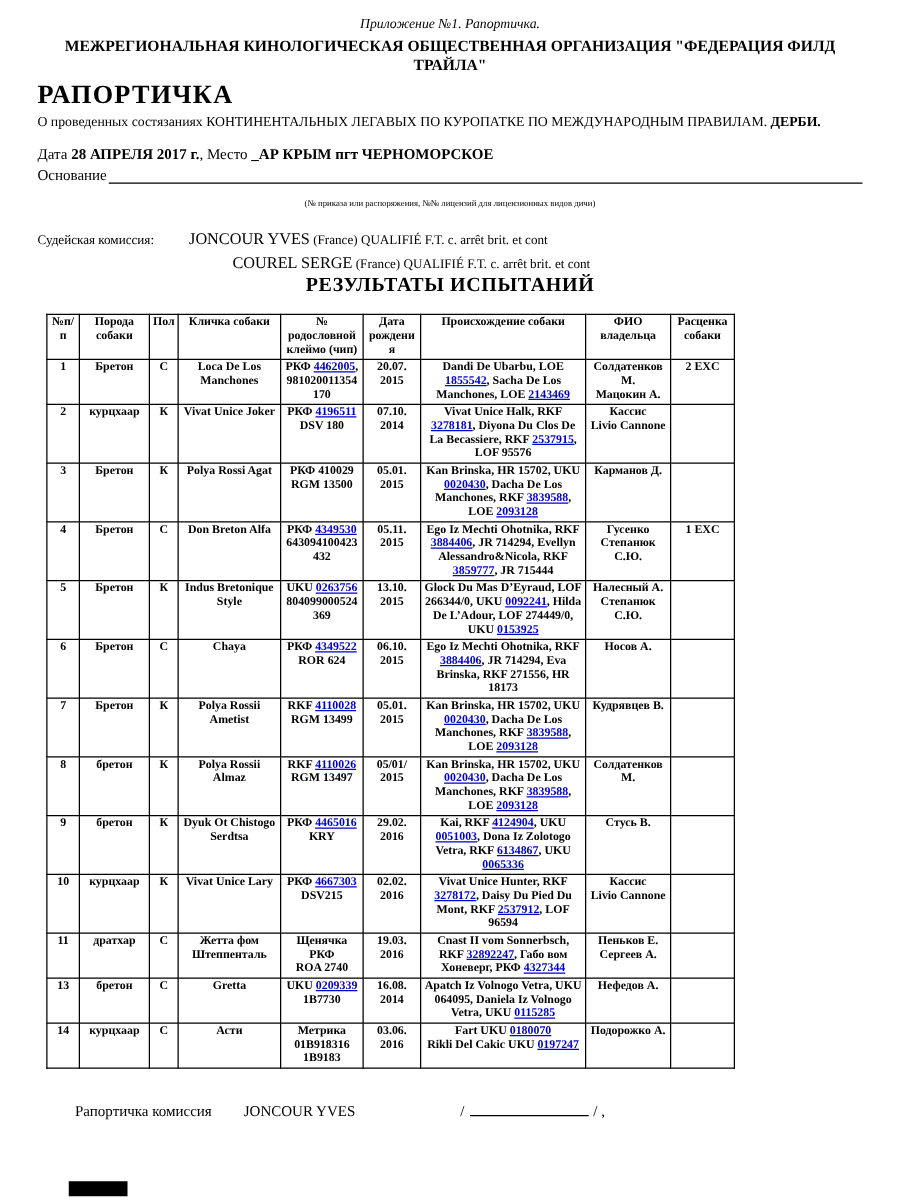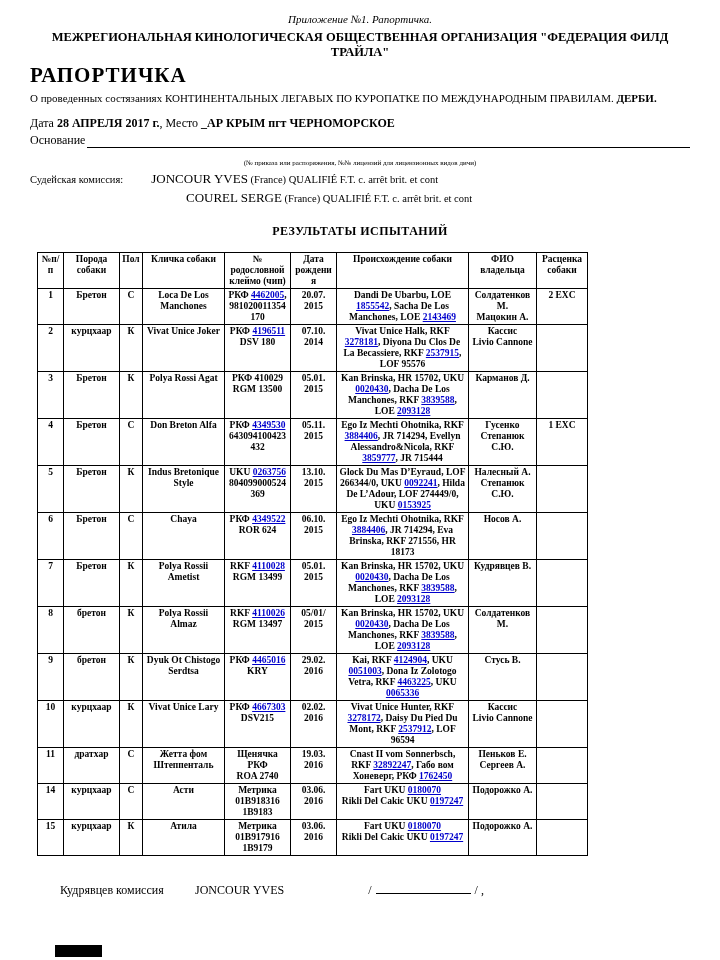--- a/index.html
+++ b/index.html
@@ -9,29 +9,29 @@
     position:relative;overflow:hidden;
   }
   .page{padding:13px 30px 0 30px;position:relative;}
   .annotation{font-size:11px;font-style:italic;text-align:center;}
   .org-title{font-size:12.5px;font-weight:bold;text-align:center;margin-top:5px;}
   .doc-title{font-size:21px;font-weight:bold;margin-top:3px;letter-spacing:1px;}
   .about-line{font-size:11px;margin-top:4px;}
   .about-line b{font-size:11px;}
   .date-line{font-size:12px;margin-top:12px;}
   .date-line .bold{font-weight:bold;}
-  .basis-line{font-size:12px;display:flex;align-items:center;margin-top:2px;}
+  .basis-line{font-size:12px;display:flex;align-items:flex-start;margin-top:2px;}
   .basis-underline{flex:1;border-bottom:1px solid #000;height:13px;margin-left:2px;}
   .basis-note{font-size:7px;text-align:center;margin-top:11px;}
-  .judges{font-size:10.5px;margin-top:3px;line-height:1.45;font-family:Liberation Serif, serif;}
+  .judges{font-size:10.5px;margin-top:15px;line-height:1.45;font-family:Liberation Serif, serif;}
   .judge-row{white-space:nowrap;}
   .judge-row .jname{font-size:13px;}
   .judge-row.second{margin-left:156px;}
   .judges-label{margin-right:28px;}
-  .results-title{font-size:12px;font-weight:bold;text-align:center;margin-top:16px;margin-bottom:13px;letter-spacing:0.5px;}
+  .results-title{font-size:16px;font-weight:bold;text-align:center;margin-bottom:13px;letter-spacing:0.5px;}
   table.results{
     border-collapse:collapse;table-layout:fixed;margin-left:7px;width:541px;
     font-size:9.5px;font-weight:bold;
   }
   table.results th, table.results td{
     border:1px solid #000;padding:1px 2px;vertical-align:top;text-align:center;
     line-height:1.16;white-space:pre-line;word-wrap:break-word;
   }
   table.results th{font-size:9.5px;}
   td.col-owner{text-align:left;}
@@ -215,21 +215,21 @@
         <tr>
           <td class="col-num">9</td>
           <td class="col-breed">бретон</td>
           <td class="col-sex">К</td>
           <td class="col-name">Dyuk Ot Chistogo
 Serdtsa</td>
           <td class="col-pedigree">РКФ <span class="doc-link">4465016</span>
 KRY</td>
           <td class="col-dob">29.02.
 2016</td>
-          <td class="col-origin">Kai, RKF <span class="doc-link">4124904</span>, UKU <span class="doc-link">0051003</span>, Dona Iz Zolotogo Vetra, RKF <span class="doc-link">4463225</span>, UKU <span class="doc-link">0065336</span></td>
+          <td class="col-origin">Kai, RKF <span class="doc-link">4124904</span>, UKU <span class="doc-link">0051003</span>, Dona Iz Zolotogo Vetra, RKF <span class="doc-link">6134867</span>, UKU <span class="doc-link">0065336</span></td>
           <td class="col-owner">Стусь В.</td>
           <td class="col-rating"></td>
         </tr>
         <tr>
           <td class="col-num">10</td>
           <td class="col-breed">курцхаар</td>
           <td class="col-sex">К</td>
           <td class="col-name">Vivat Unice Lary</td>
           <td class="col-pedigree">РКФ <span class="doc-link">4667303</span>
 DSV215</td>
@@ -243,58 +243,56 @@
         <tr>
           <td class="col-num">11</td>
           <td class="col-breed">дратхар</td>
           <td class="col-sex">С</td>
           <td class="col-name">Жетта фом
 Штеппенталь</td>
           <td class="col-pedigree">Щенячка РКФ
 ROA 2740</td>
           <td class="col-dob">19.03.
 2016</td>
-          <td class="col-origin">Cnast II vom Sonnerbsch, RKF <span class="doc-link">32892247</span>, Габо вом Хоневерг, РКФ <span class="doc-link">1762450</span></td>
+          <td class="col-origin">Cnast II vom Sonnerbsch, RKF <span class="doc-link">32892247</span>, Габо вом Хоневерг, РКФ <span class="doc-link">4327344</span></td>
           <td class="col-owner">Пеньков Е.
 Сергеев А.</td>
+          <td class="col-rating"></td>
+        </tr>
+        <tr>
+          <td class="col-num">13</td>
+          <td class="col-breed">бретон</td>
+          <td class="col-sex">С</td>
+          <td class="col-name">Gretta</td>
+          <td class="col-pedigree">UKU <span class="doc-link">0209339</span>
+1B7730</td>
+          <td class="col-dob">16.08.
+2014</td>
+          <td class="col-origin">Apatch Iz Volnogo Vetra, UKU 064095, Daniela Iz Volnogo Vetra, UKU <span class="doc-link">0115285</span></td>
+          <td class="col-owner">Нефедов А.</td>
           <td class="col-rating"></td>
         </tr>
         <tr>
           <td class="col-num">14</td>
           <td class="col-breed">курцхаар</td>
           <td class="col-sex">С</td>
           <td class="col-name">Асти</td>
           <td class="col-pedigree">Метрика
 01B918316
 1B9183</td>
           <td class="col-dob">03.06.
 2016</td>
           <td class="col-origin">Fart UKU <span class="doc-link">0180070</span>
 Rikli Del Cakic UKU <span class="doc-link">0197247</span></td>
           <td class="col-owner">Подорожко А.</td>
           <td class="col-rating"></td>
         </tr>
-        <tr>
-          <td class="col-num">15</td>
-          <td class="col-breed">курцхаар</td>
-          <td class="col-sex">К</td>
-          <td class="col-name">Атила</td>
-          <td class="col-pedigree">Метрика
-01B917916
-1B9179</td>
-          <td class="col-dob">03.06.
-2016</td>
-          <td class="col-origin">Fart UKU <span class="doc-link">0180070</span>
-Rikli Del Cakic UKU <span class="doc-link">0197247</span></td>
-          <td class="col-owner">Подорожко А.</td>
-          <td class="col-rating"></td>
-        </tr>
       </tbody>
   </table>
 
   <div class="footer">
-    <div class="footer-line1"><span class="f-label">Кудрявцев комиссия</span><span class="f-name">JONCOUR YVES</span><span class="f-gap"></span><span>/</span><span class="sig-blank b1"></span><span>/ ,</span></div>
+    <div class="footer-line1"><span class="f-label">Рапортичка комиссия</span><span class="f-name">JONCOUR YVES</span><span class="f-gap"></span><span>/</span><span class="sig-blank b1"></span><span>/ ,</span></div>
 
   </div>
 
 </div>
 
 <div class="black-mark"></div>
 
 </body></html>

